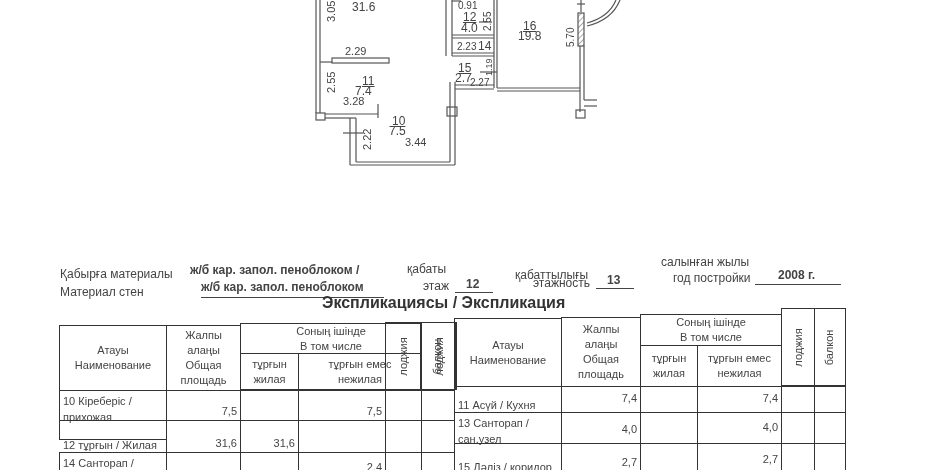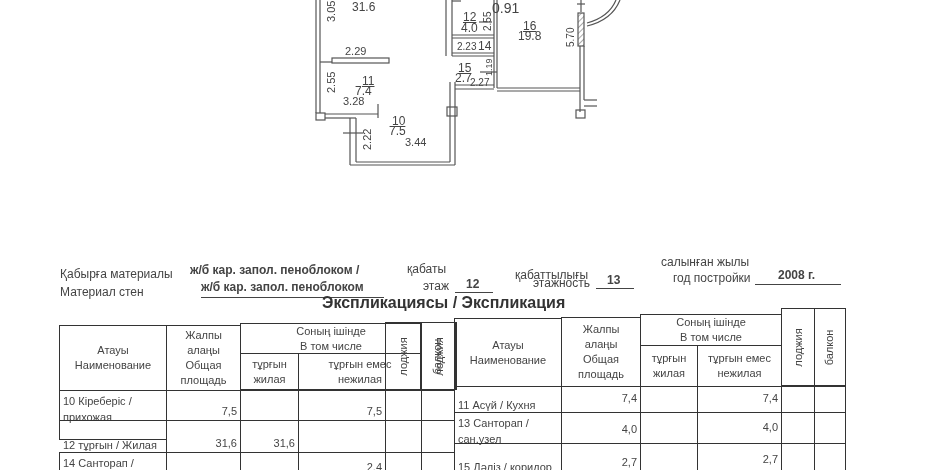--- a/index.html
+++ b/index.html
@@ -89,21 +89,21 @@
   <span class="plan-txt vert" style="left:325px;top:22px;">3.05</span>
   <span class="plan-txt" style="left:345px;top:45px;">2.29</span>
   <span class="plan-txt vert" style="left:325px;top:93px;">2.55</span>
   <span class="plan-txt plan-num" style="left:362px;top:74px;text-decoration:underline;">11</span>
   <span class="plan-txt plan-num" style="left:355px;top:84px;">7.4</span>
   <span class="plan-txt" style="left:343px;top:95px;">3.28</span>
   <span class="plan-txt plan-num" style="left:392px;top:114px;text-decoration:underline;">10</span>
   <span class="plan-txt plan-num" style="left:389px;top:124px;">7.5</span>
   <span class="plan-txt vert" style="left:361px;top:150px;">2.22</span>
   <span class="plan-txt" style="left:405px;top:136px;">3.44</span>
-  <span class="plan-txt" style="left:492px;top:0px;font-size:14px;">0.91</span>
+  <span class="plan-txt" style="left:458px;top:0px;font-size:10px;">0.91</span>
   <span class="plan-txt plan-num" style="left:463px;top:10px;text-decoration:underline;">12</span>
   <span class="plan-txt plan-num" style="left:461px;top:21px;">4.0</span>
   <span class="plan-txt vert" style="left:482px;top:31px;font-size:10px;">2.55</span>
   <span class="plan-txt" style="left:457px;top:41px;font-size:10px;">2.23</span>
   <span class="plan-txt plan-num" style="left:478px;top:39px;">14</span>
   <span class="plan-txt plan-num" style="left:458px;top:61px;text-decoration:underline;">15</span>
   <span class="plan-txt plan-num" style="left:455px;top:71px;">2.7</span>
   <span class="plan-txt vert" style="left:484px;top:76px;font-size:9px;">1.19</span>
   <span class="plan-txt" style="left:470px;top:77px;font-size:10px;">2.27</span>
   <span class="plan-txt plan-num" style="left:523px;top:19px;text-decoration:underline;">16</span>

